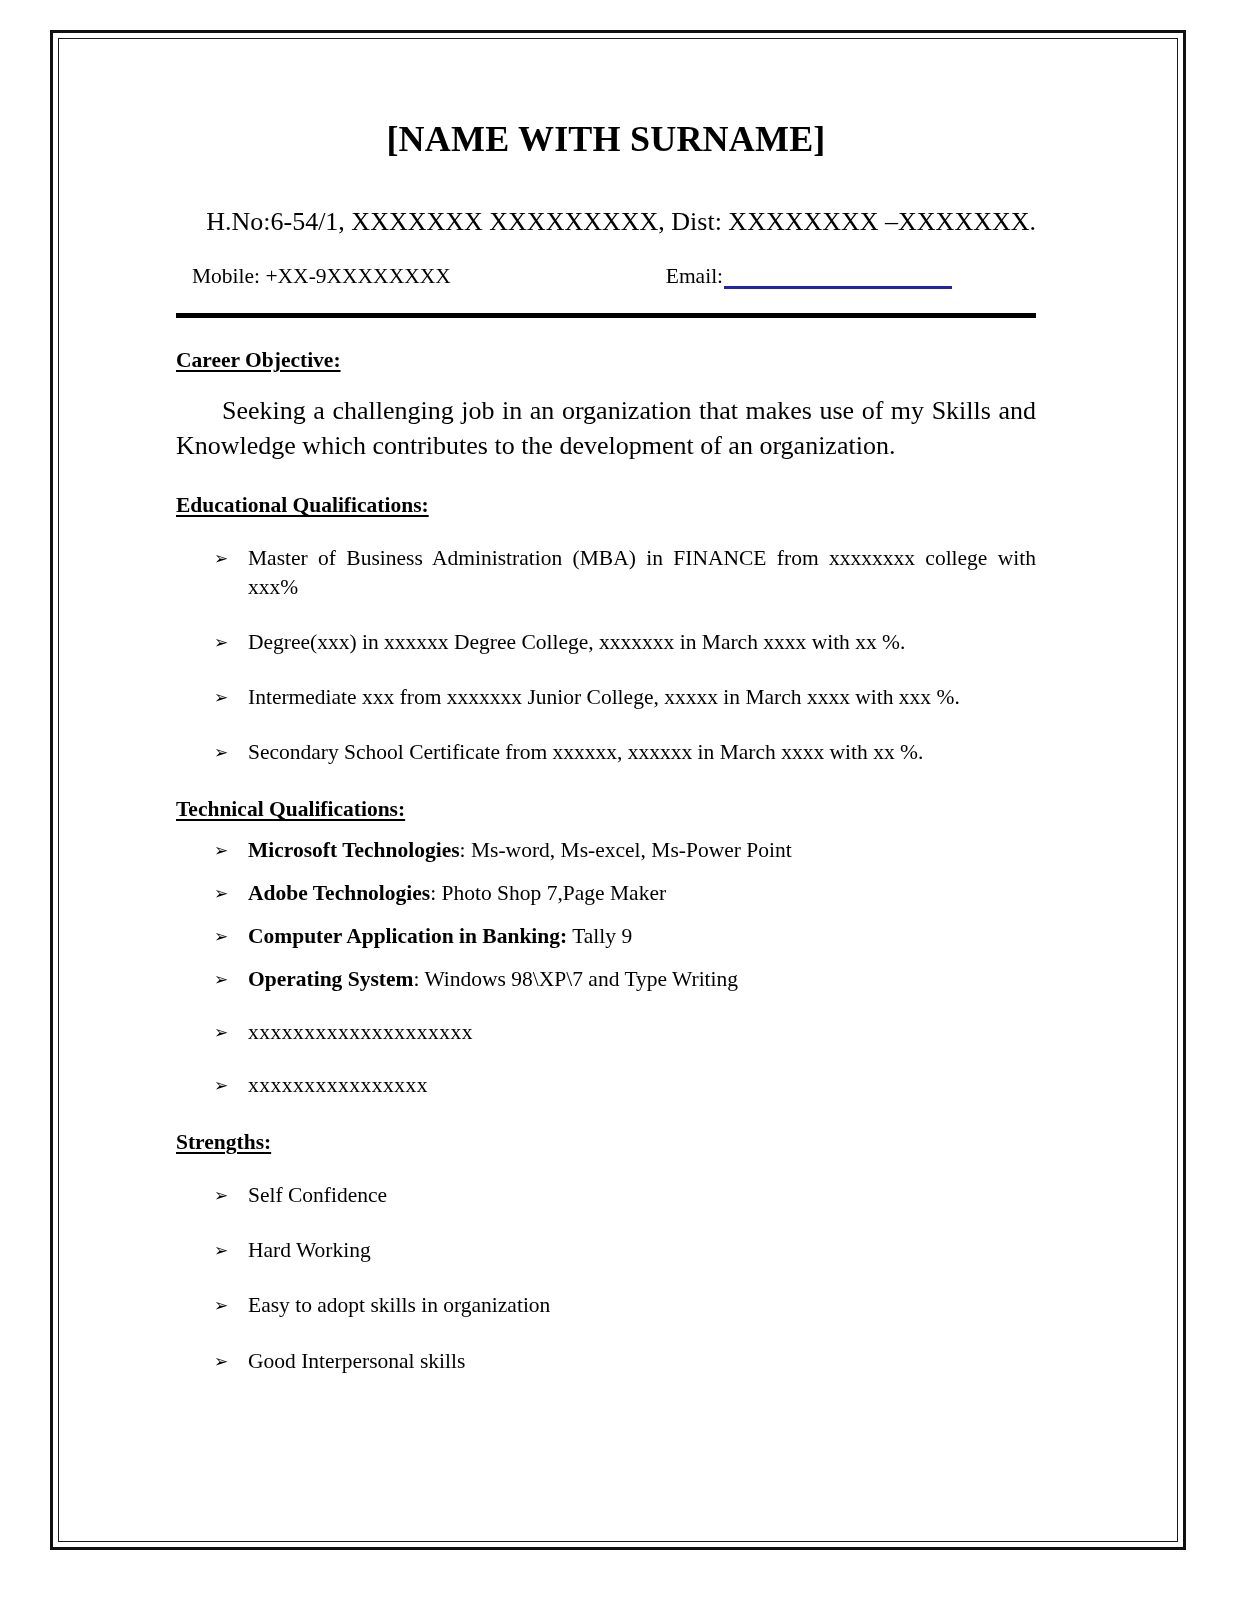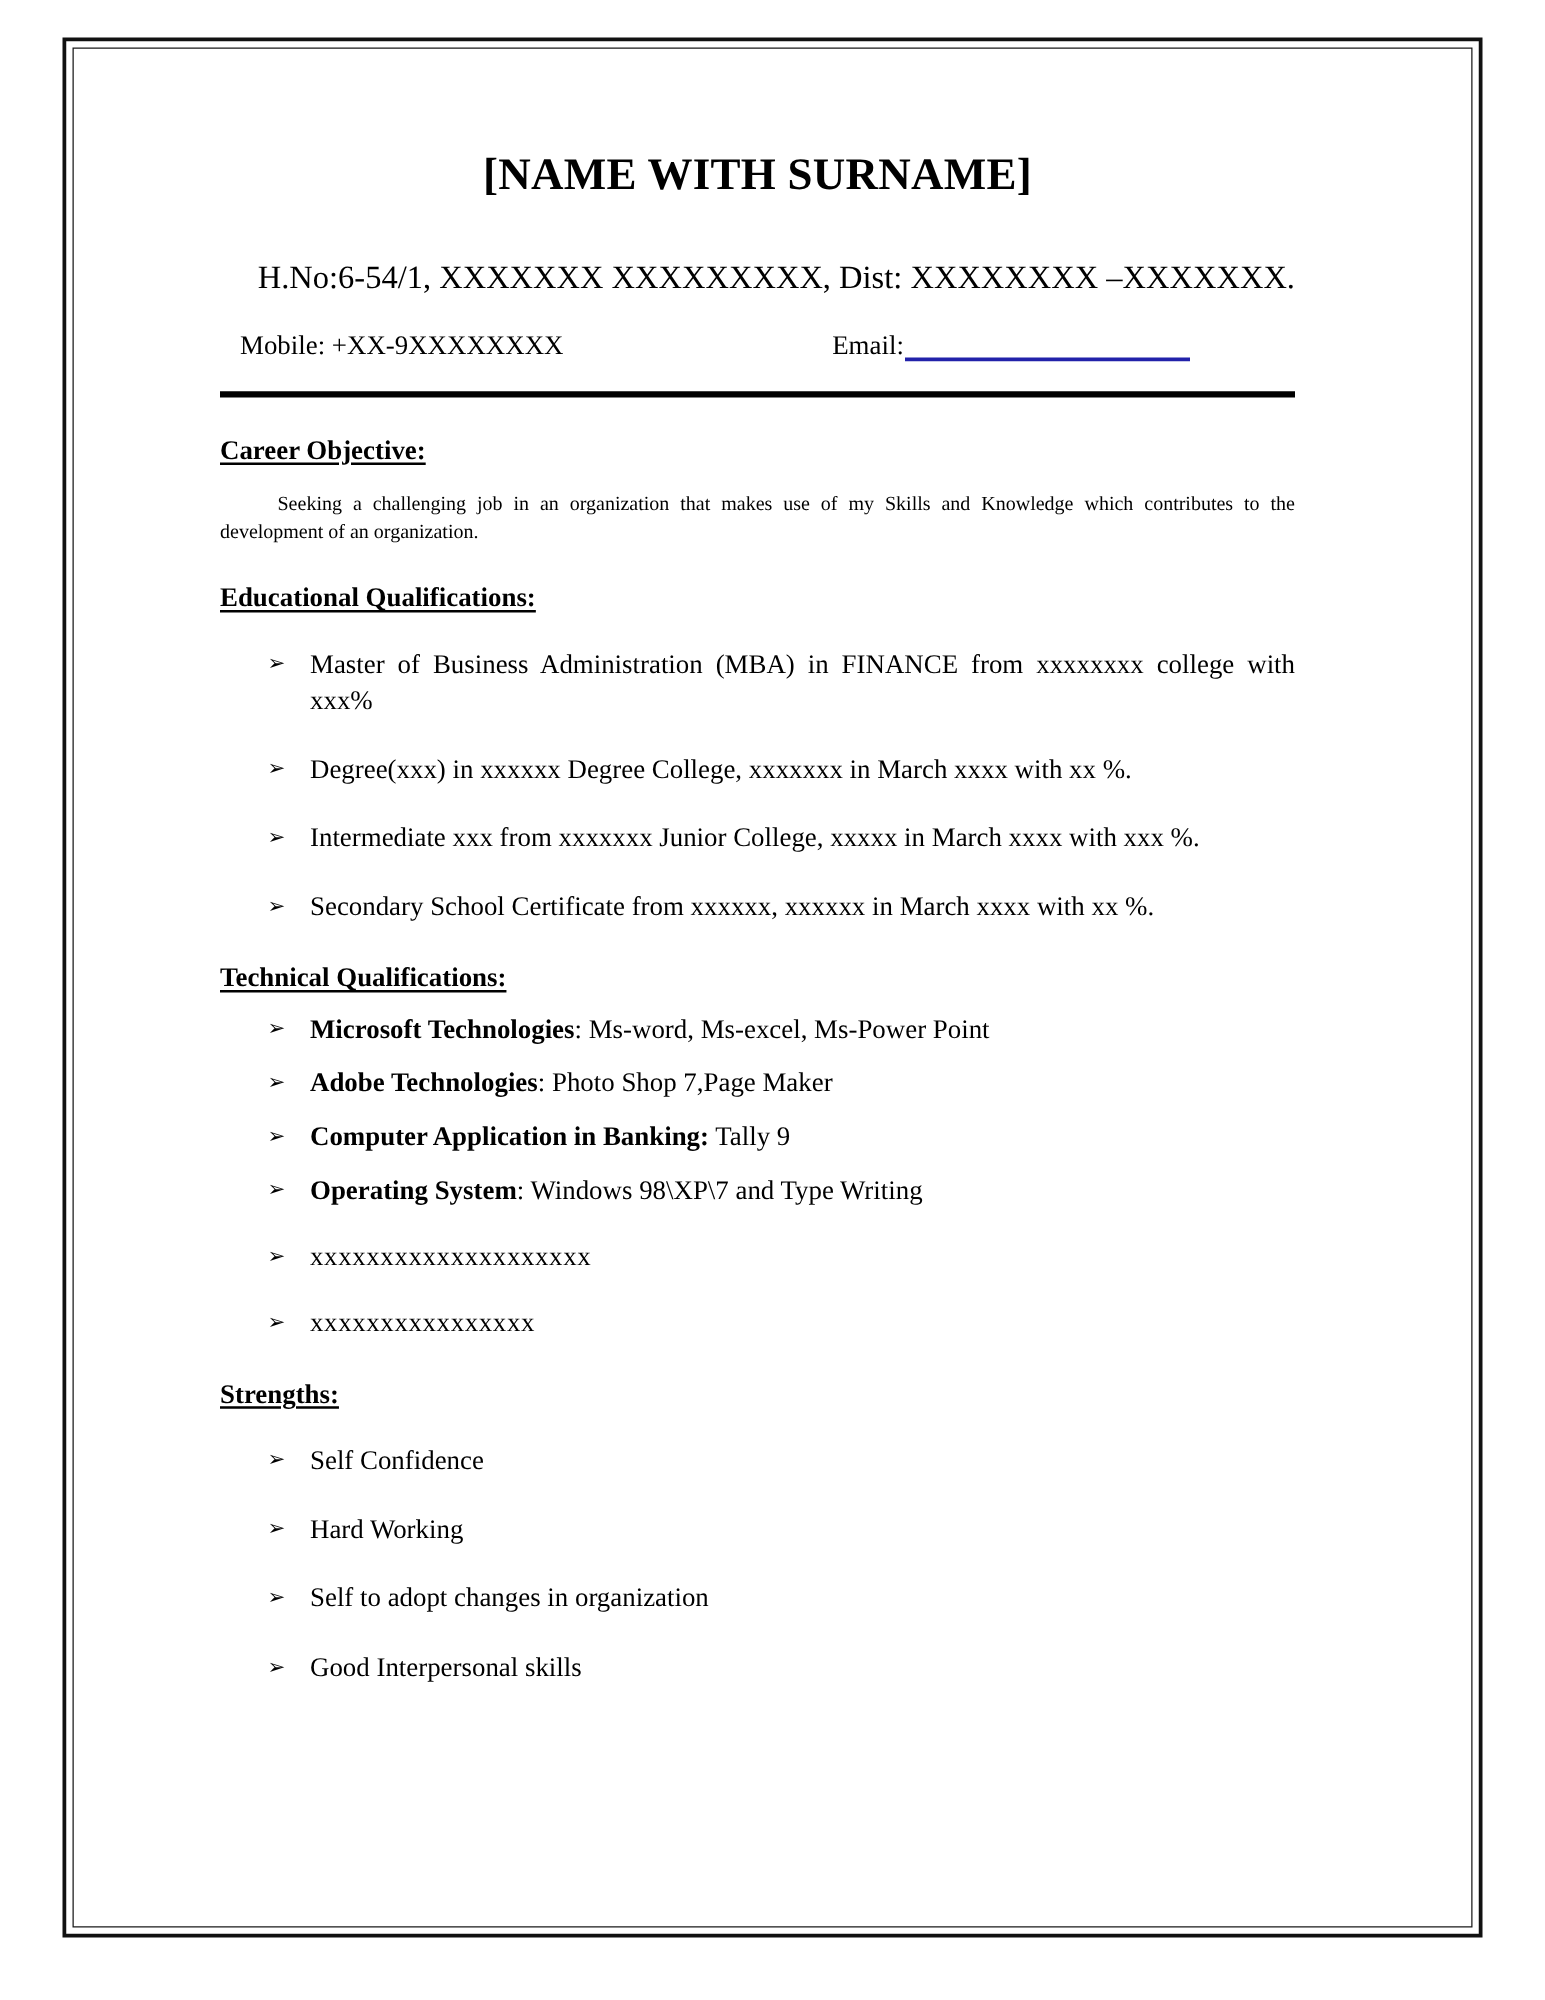--- a/index.html
+++ b/index.html
@@ -98,21 +98,21 @@
     text-underline-offset: 3px;
     margin: 30px 0 0 0;
     display: block;
   }
   .section-heading-inner {
     display: inline;
     text-align: center;
   }
 
   .objective-paragraph {
-    font-size: 16px;
+    font-size: 26px;
     text-align: justify;
     line-height: 1.35;
     margin: 20px 0 0 0;
     text-indent: 46px;
   }
 
   ul.bullet-list {
     list-style: none;
     margin: 0;
     padding: 0;
@@ -242,21 +242,21 @@
     <li>
       <span class="bullet-glyph">➢</span>
       <span class="bullet-text">Self Confidence</span>
     </li>
     <li>
       <span class="bullet-glyph">➢</span>
       <span class="bullet-text">Hard Working</span>
     </li>
     <li>
       <span class="bullet-glyph">➢</span>
-      <span class="bullet-text">Self to adopt changes in organization</span>
+      <span class="bullet-text">Easy to adopt skills in organization</span>
     </li>
     <li>
       <span class="bullet-glyph">➢</span>
       <span class="bullet-text">Good Interpersonal skills</span>
     </li>
   </ul>
 
 </div>
 
 </body></html>

